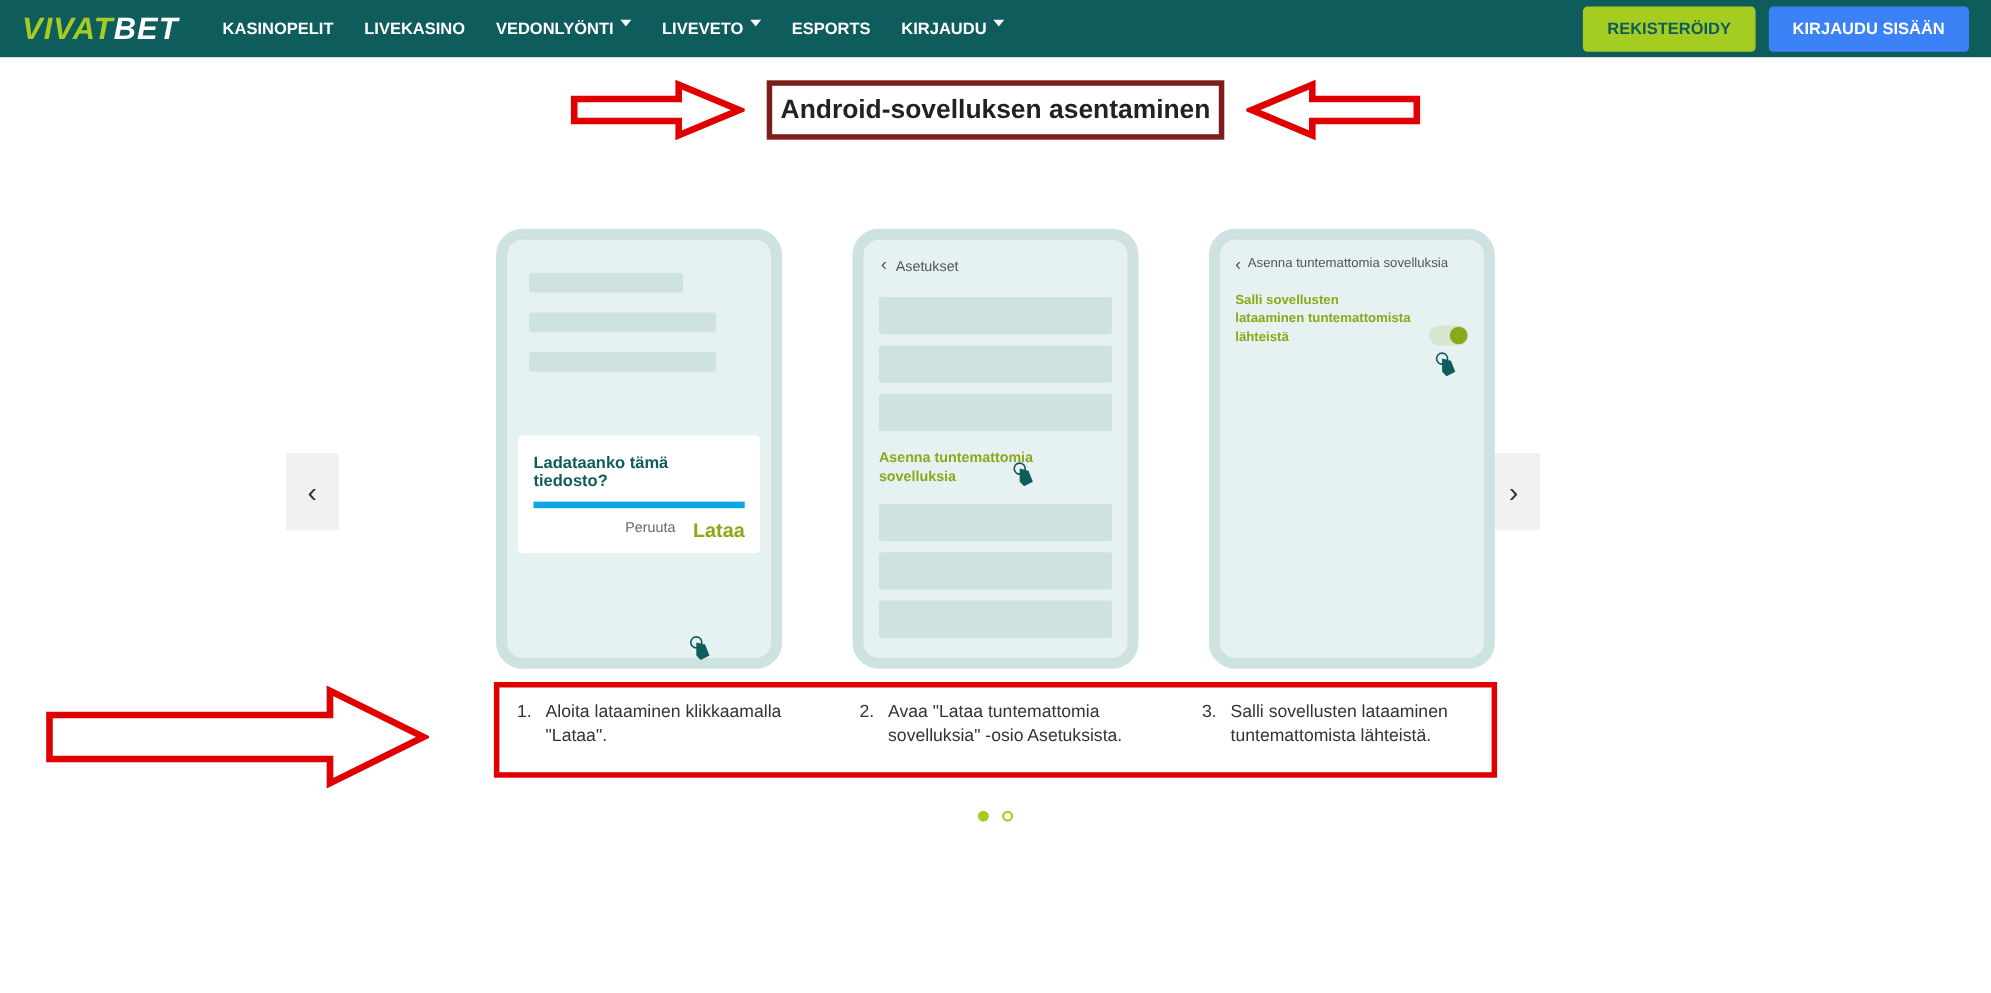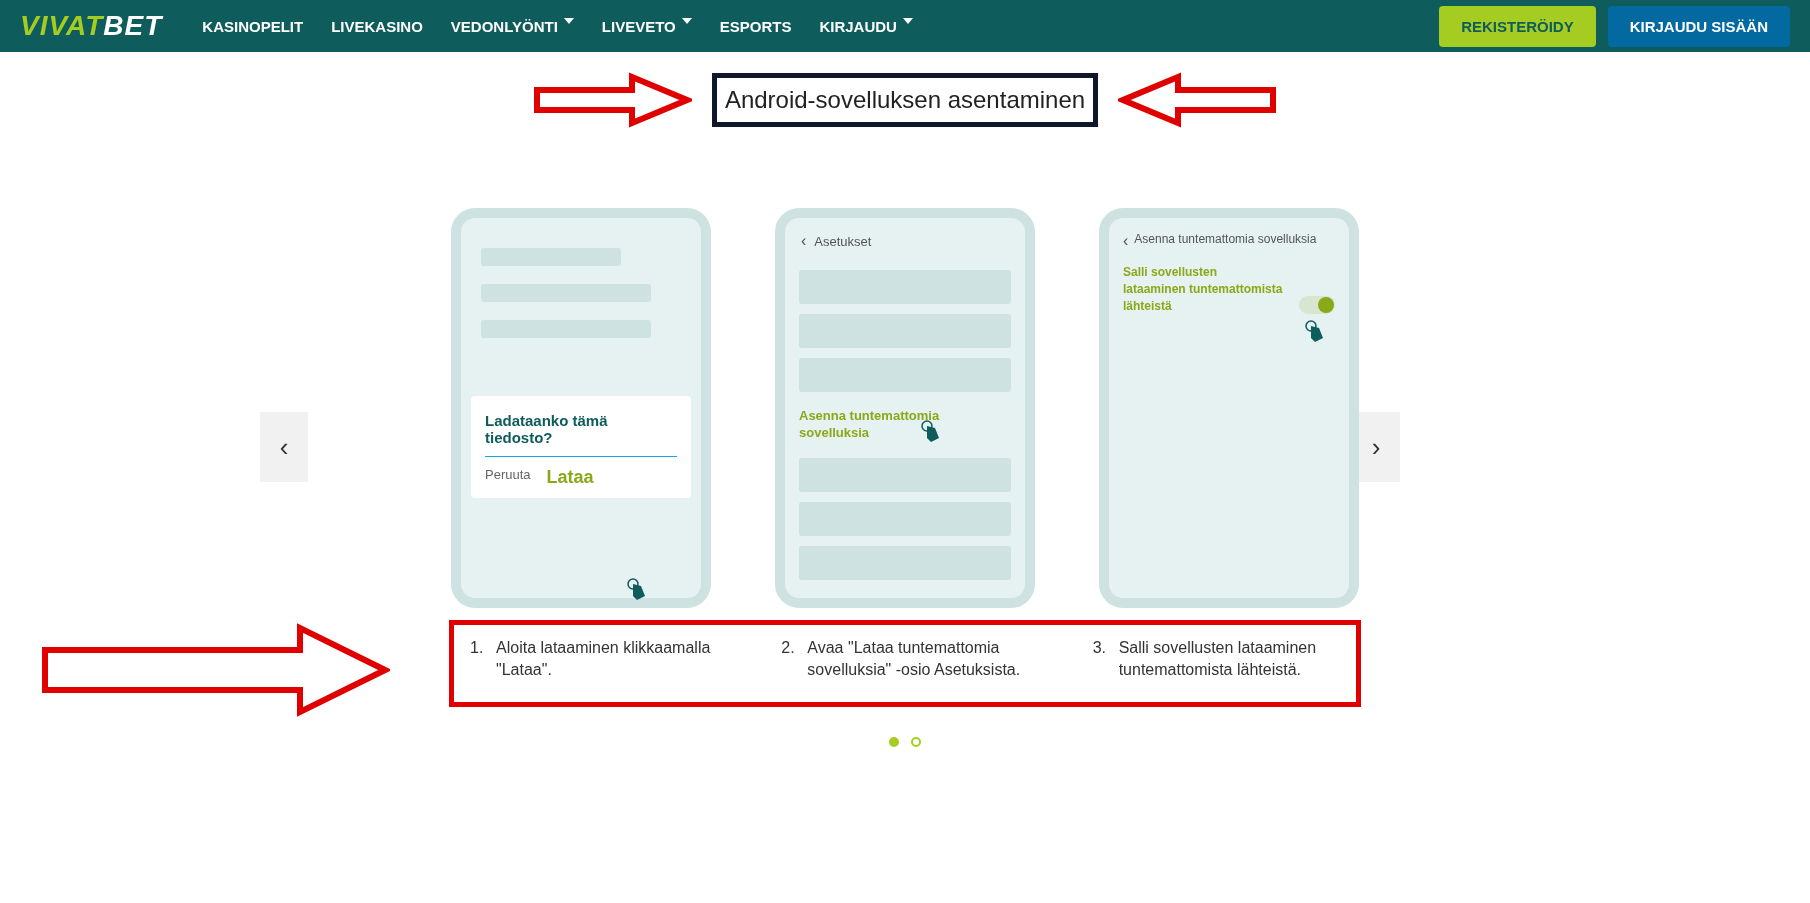--- a/index.html
+++ b/index.html
@@ -9,42 +9,42 @@
   .header { background: #0e5c5c; height: 52px; display: flex; align-items: center; padding: 0 20px; }
   .logo { font-size: 28px; font-weight: bold; font-style: italic; letter-spacing: 1px; }
   .logo-1 { color: #a5cc21; }
   .logo-2 { color: #fff; }
   .nav { display: flex; gap: 28px; margin-left: 40px; }
   .nav-item { color: #fff; font-weight: bold; font-size: 15px; display: flex; align-items: flex-start; gap: 4px; cursor: pointer; }
   .chev { width: 0; height: 0; border-left: 5px solid transparent; border-right: 5px solid transparent; border-top: 6px solid #fff; display: inline-block; margin-left: 2px; }
   .spacer { flex: 1; }
   .btn { padding: 12px 22px; border-radius: 4px; font-weight: bold; font-size: 15px; cursor: pointer; border: none; }
   .btn-register { background: #a5cc21; color: #0e5c5c; margin-right: 12px; }
-  .btn-login { background: #0369a1; color: #fff; }
+  .btn-login { background: #3b82f6; color: #fff; }
   
   
   .main { padding: 20px 0 40px; position: relative; }
   .title-row { display: flex; justify-content: center; align-items: center; gap: 20px; margin-bottom: 80px; }
-  .title-box { border: 5px solid #0f172a; padding: 8px 8px; font-size: 24px; font-weight: normal; color: #222; }
+  .title-box { border: 5px solid #7f1d1d; padding: 8px 8px; font-size: 24px; font-weight: bold; color: #222; }
   
   
   .arrow-svg { width: 160px; height: 56px; }
   .arrow-red { fill: none; stroke: #e00000; stroke-width: 6; }
   
   
   .phones-row { display: flex; justify-content: center; gap: 64px; position: relative; align-items: flex-start; }
   .phone { width: 260px; height: 400px; background: #e6f1f1; border: 10px solid #cfe2e2; border-radius: 24px; padding: 10px; position: relative; }
   
   
   .ph1-lines { padding: 20px 10px; }
   .ph1-line { height: 18px; background: #cfe2e2; border-radius: 3px; margin-bottom: 18px; }
   .ph1-dialog { background: #fff; border-radius: 4px; padding: 16px 14px 10px; margin-top: 20px; }
   .ph1-h { font-weight: bold; font-size: 15px; color: #0e5c5c; margin-bottom: 10px; }
   .ph1-p { font-size: 12px; color: #666; line-height: 1.4; margin-bottom: 14px; }
-  .ph1-btns { display: flex; justify-content: flex-start; border-top: 1px solid #0ea5e9; padding-top: 10px; }
+  .ph1-btns { display: flex; justify-content: flex-end; border-top: 6px solid #0ea5e9; padding-top: 10px; }
   .ph1-cancel { color: #666; font-size: 13px; }
   .ph1-download { color: #8ba818; font-weight: bold; font-size: 18px; position: relative; margin-left: 16px; }
   
   
   .ph2-head { display: flex; align-items: center; gap: 8px; padding: 4px 6px 10px; font-size: 13px; color: #555; }
   .back-chev { font-size: 16px; color: #555; }
   .ph2-item { height: 34px; background: #cfe2e2; border-radius: 3px; margin: 10px 4px; }
   .ph2-link { color: #8ba818; font-weight: bold; font-size: 13px; padding: 6px 4px; position: relative; line-height: 1.3; }
   
   

